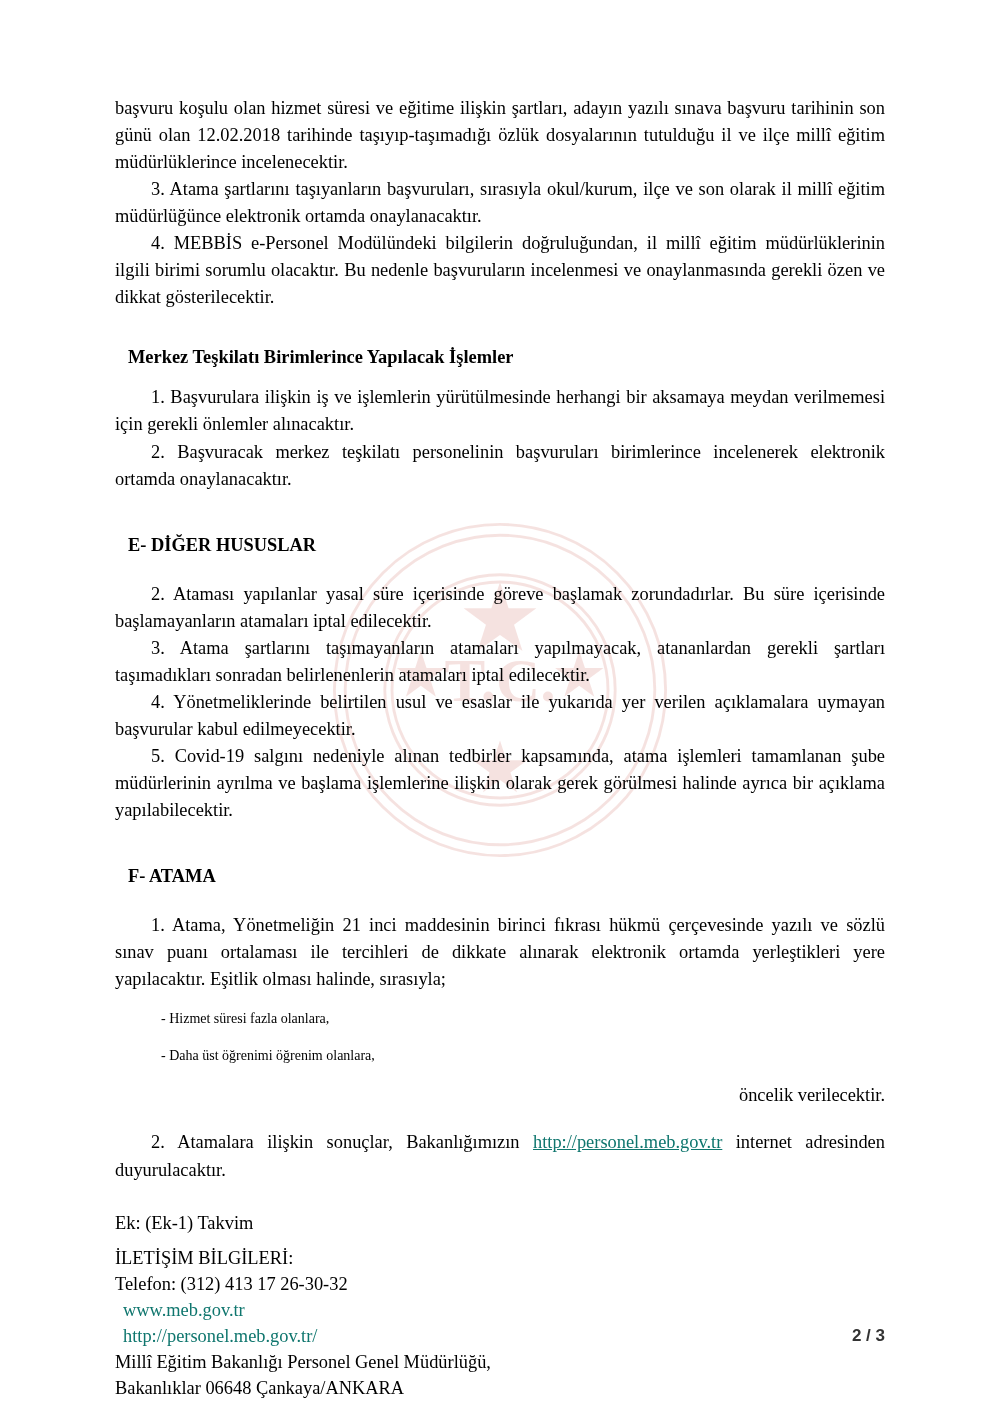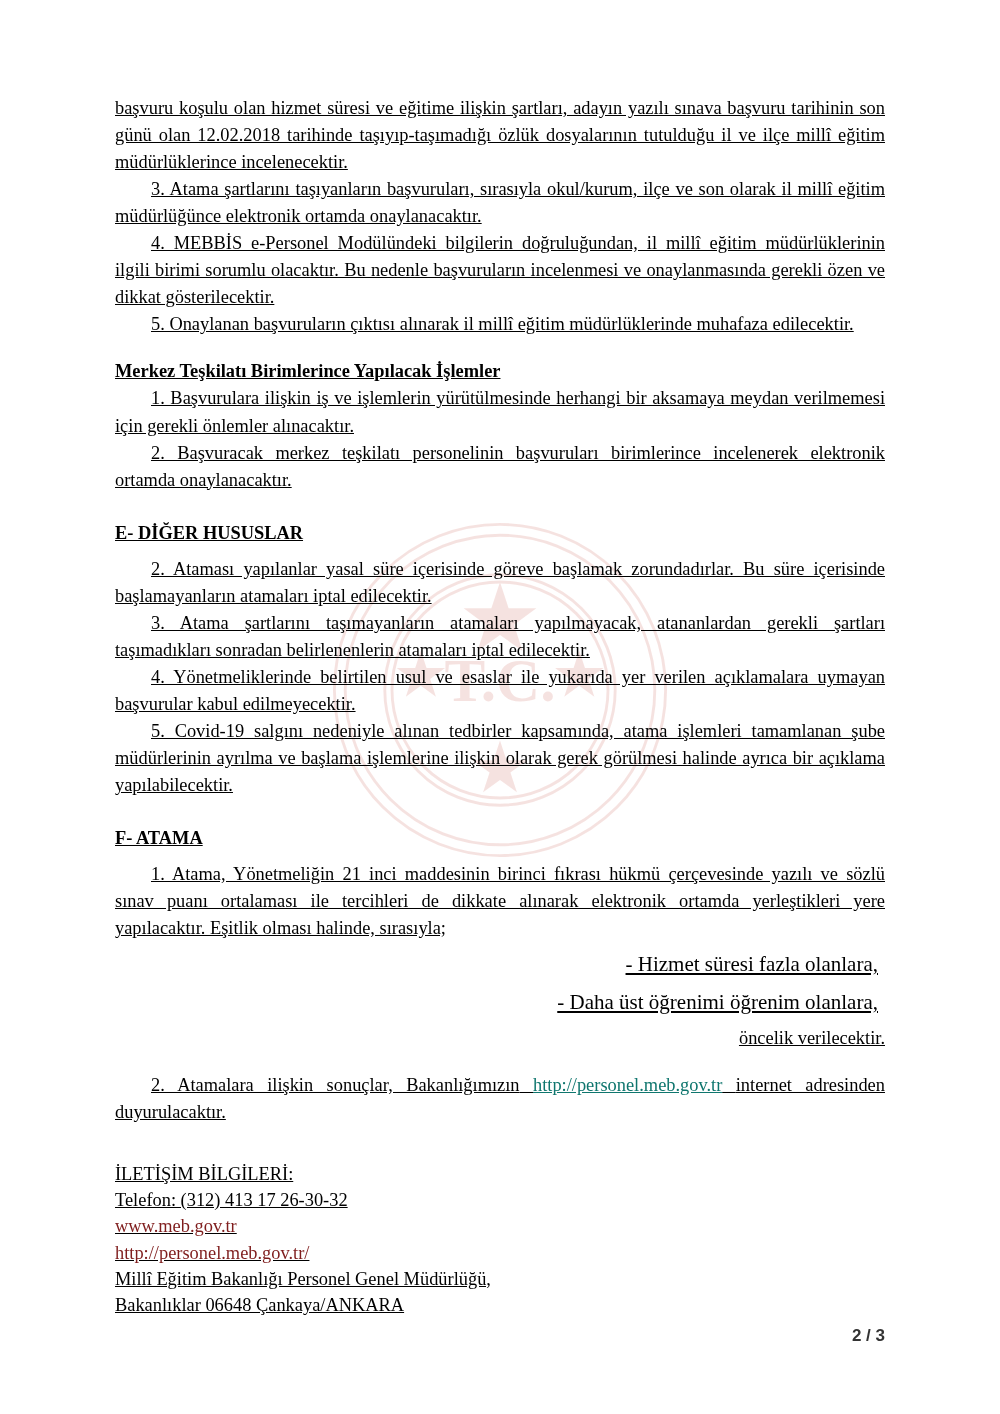--- a/index.html
+++ b/index.html
@@ -30,57 +30,57 @@
     transform: translate(-50%, -50%);
     width: 360px;
     height: 360px;
     opacity: 0.14;
     pointer-events: none;
     z-index: 0;
   }
   .content {
     position: relative;
     z-index: 2;
-    text-decoration: underline;
   }
   p {
     margin: 0;
     font-size: 18.4px;
     line-height: 1.47;
     text-align: justify;
     text-justify: inter-word;
   }
   p.indent {
     text-indent: 36px;
   }
   .gap-sm { height: 9px; }
   .gap-md { height: 20px; }
   .gap-lg { height: 26px; }
   h2.heading {
-    margin: 0;
+    margin: 13px;
     font-size: 18.4px;
     font-weight: bold;
     line-height: 1.47;
     text-align: left;
   }
   .noindent { text-indent: 0; }
   .dashline {
-    margin: 7px;
-    font-size: 21px;
+    margin: 16px;
+    font-size: 14px;
     line-height: 1.47;
-    text-align: right;
+    text-align: left;
     text-indent: 30px;
   }
   a.link {
     color: #0f766e;
     text-decoration: underline;
   }
   a.link.plain {
-    color: #7f1d1d;
+    color: #0f766e;
     text-decoration: none;
+    margin-left: 8px;
   }
   .contact p {
     text-align: left;
     font-size: 18.4px;
     line-height: 1.42;
   }
   .pagenum {
     position: absolute;
     right: 115px;
     bottom: 68px;
@@ -111,21 +111,20 @@
       <path d="M144 78 l3.2 9.8 10.3 0 -8.3 6.1 3.2 9.8 -8.4 -6.1 -8.3 6.1 3.2 -9.8 -8.3 -6.1 10.3 0 z"></path>
       <text x="100" y="106" text-anchor="middle" font-family="Liberation Serif, serif" font-size="34" font-weight="bold">T.C.</text>
     </g>
   </svg>
 
   <div class="content">
 
     <p>başvuru koşulu olan hizmet süresi ve eğitime ilişkin şartları, adayın yazılı sınava başvuru tarihinin son günü olan 12.02.2018 tarihinde taşıyıp-taşımadığı özlük dosyalarının tutulduğu il ve ilçe millî eğitim müdürlüklerince incelenecektir.</p>
     <p class="indent">3. Atama şartlarını taşıyanların başvuruları, sırasıyla okul/kurum, ilçe ve son olarak il millî eğitim müdürlüğünce elektronik ortamda onaylanacaktır.</p>
     <p class="indent">4. MEBBİS e-Personel Modülündeki bilgilerin doğruluğundan, il millî eğitim müdürlüklerinin ilgili birimi sorumlu olacaktır. Bu nedenle başvuruların incelenmesi ve onaylanmasında gerekli özen ve dikkat gösterilecektir.</p>
-    <p class="indent">5. Onaylanan başvuruların çıktısı alınarak il millî eğitim müdürlüklerinde muhafaza edilecektir.</p>
 
     <div class="gap-md"></div>
     <h2 class="heading">Merkez Teşkilatı Birimlerince Yapılacak İşlemler</h2>
     <p class="indent">1. Başvurulara ilişkin iş ve işlemlerin yürütülmesinde herhangi bir aksamaya meydan verilmemesi için gerekli önlemler alınacaktır.</p>
     <p class="indent">2. Başvuracak merkez teşkilatı personelinin başvuruları birimlerince incelenerek elektronik ortamda onaylanacaktır.</p>
 
     <div class="gap-lg"></div>
     <h2 class="heading">E- DİĞER HUSUSLAR</h2>
     <div class="gap-sm"></div>
     <p class="indent">2. Ataması yapılanlar yasal süre içerisinde göreve başlamak zorundadırlar. Bu süre içerisinde başlamayanların atamaları iptal edilecektir.</p>
@@ -139,20 +138,21 @@
     <p class="indent">1. Atama, Yönetmeliğin 21 inci maddesinin birinci fıkrası hükmü çerçevesinde yazılı ve sözlü sınav puanı ortalaması ile tercihleri de dikkate alınarak elektronik ortamda yerleştikleri yere yapılacaktır. Eşitlik olması halinde, sırasıyla;</p>
     <p class="dashline">- Hizmet süresi fazla olanlara,</p>
     <p class="dashline">- Daha üst öğrenimi öğrenim olanlara,</p>
     <p class="noindent" style="text-align:right">öncelik verilecektir.</p>
 
     <div class="gap-md"></div>
     <p class="indent"><span>2. Atamalara ilişkin sonuçlar, Bakanlığımızın</span> <a class="link" href="#">http://personel.meb.gov.tr</a> <span>internet adresinden duyurulacaktır.</span></p>
 
     <div class="gap-lg"></div>
     <div class="contact">
+      <p>Ek: (Ek-1) Takvim</p>
       <div class="gap-sm"></div>
       <p>İLETİŞİM BİLGİLERİ:</p>
       <p>Telefon: (312) 413 17 26-30-32</p>
       <p><a class="link plain" href="#">www.meb.gov.tr</a></p>
       <p><a class="link plain" href="#">http://personel.meb.gov.tr/</a></p>
       <p>Millî Eğitim Bakanlığı Personel Genel Müdürlüğü,</p>
       <p>Bakanlıklar 06648 Çankaya/ANKARA</p>
     </div>
 
   </div>

